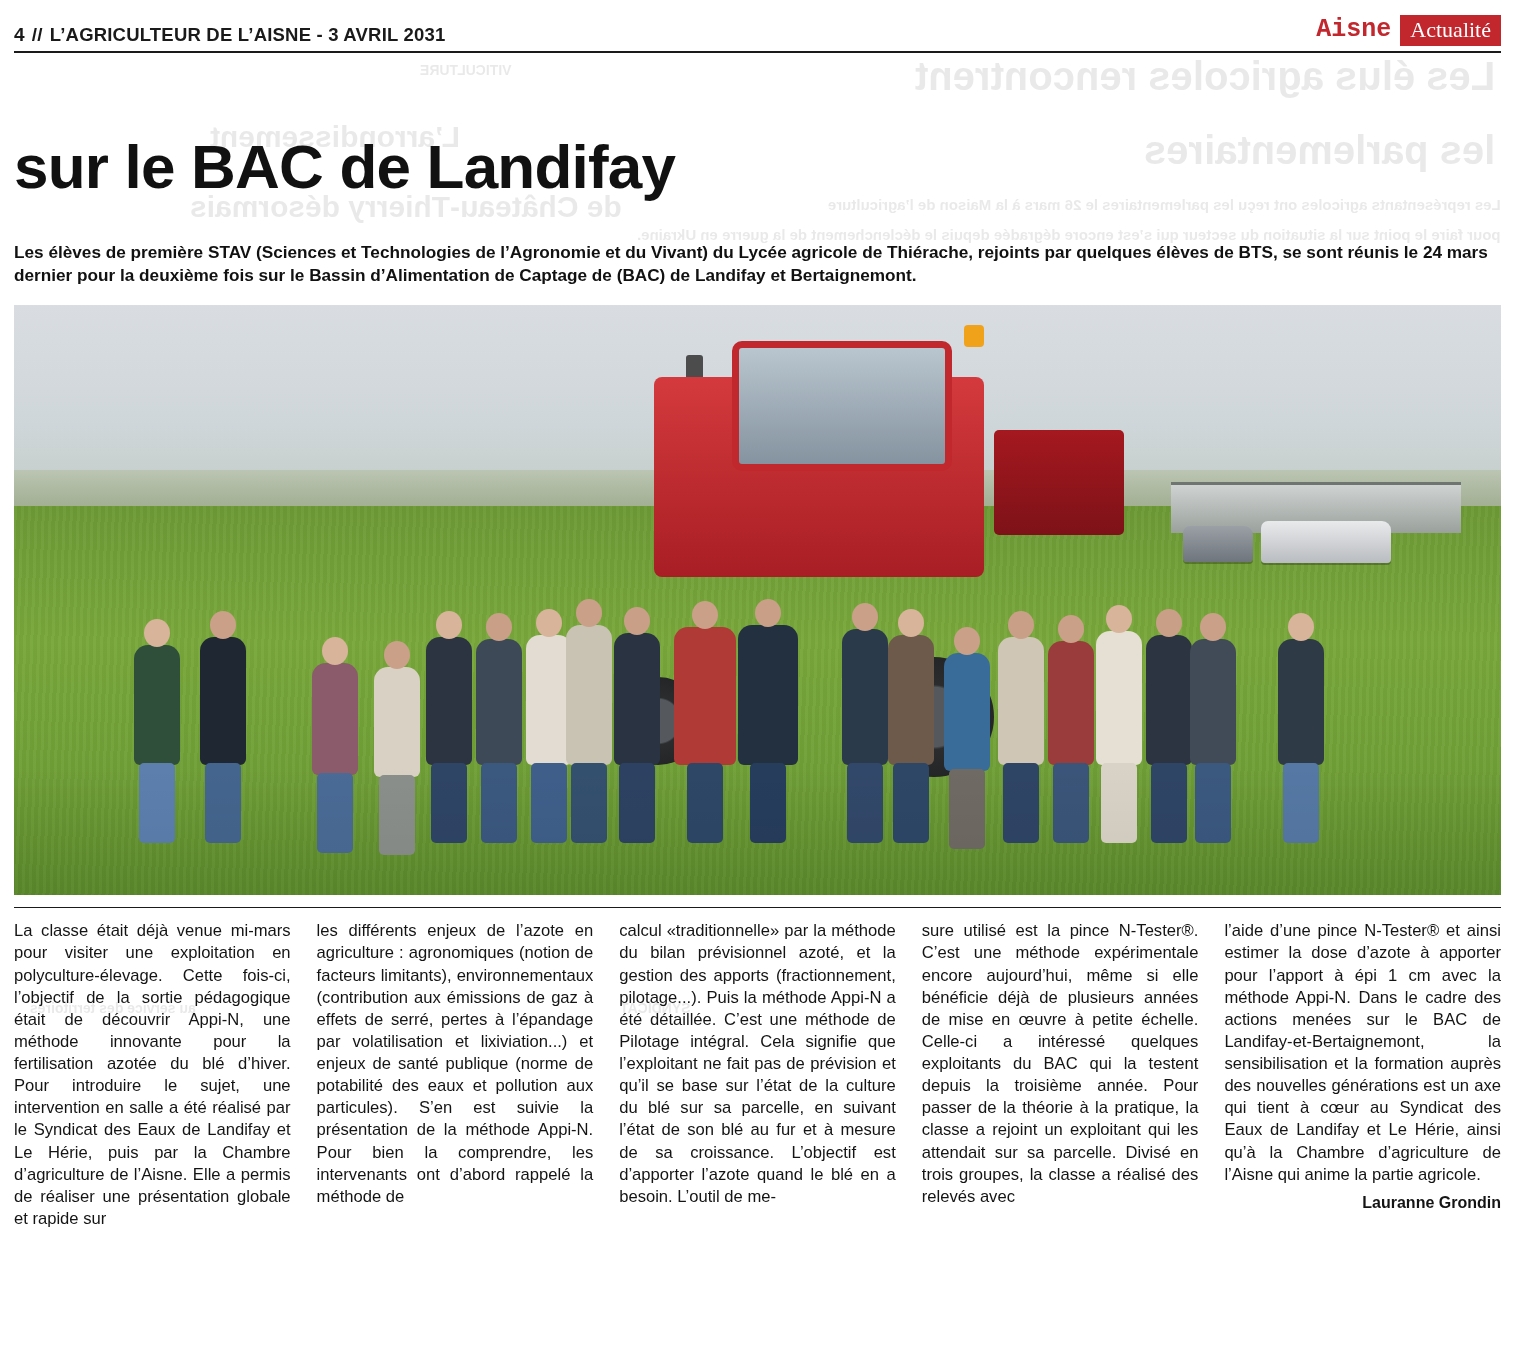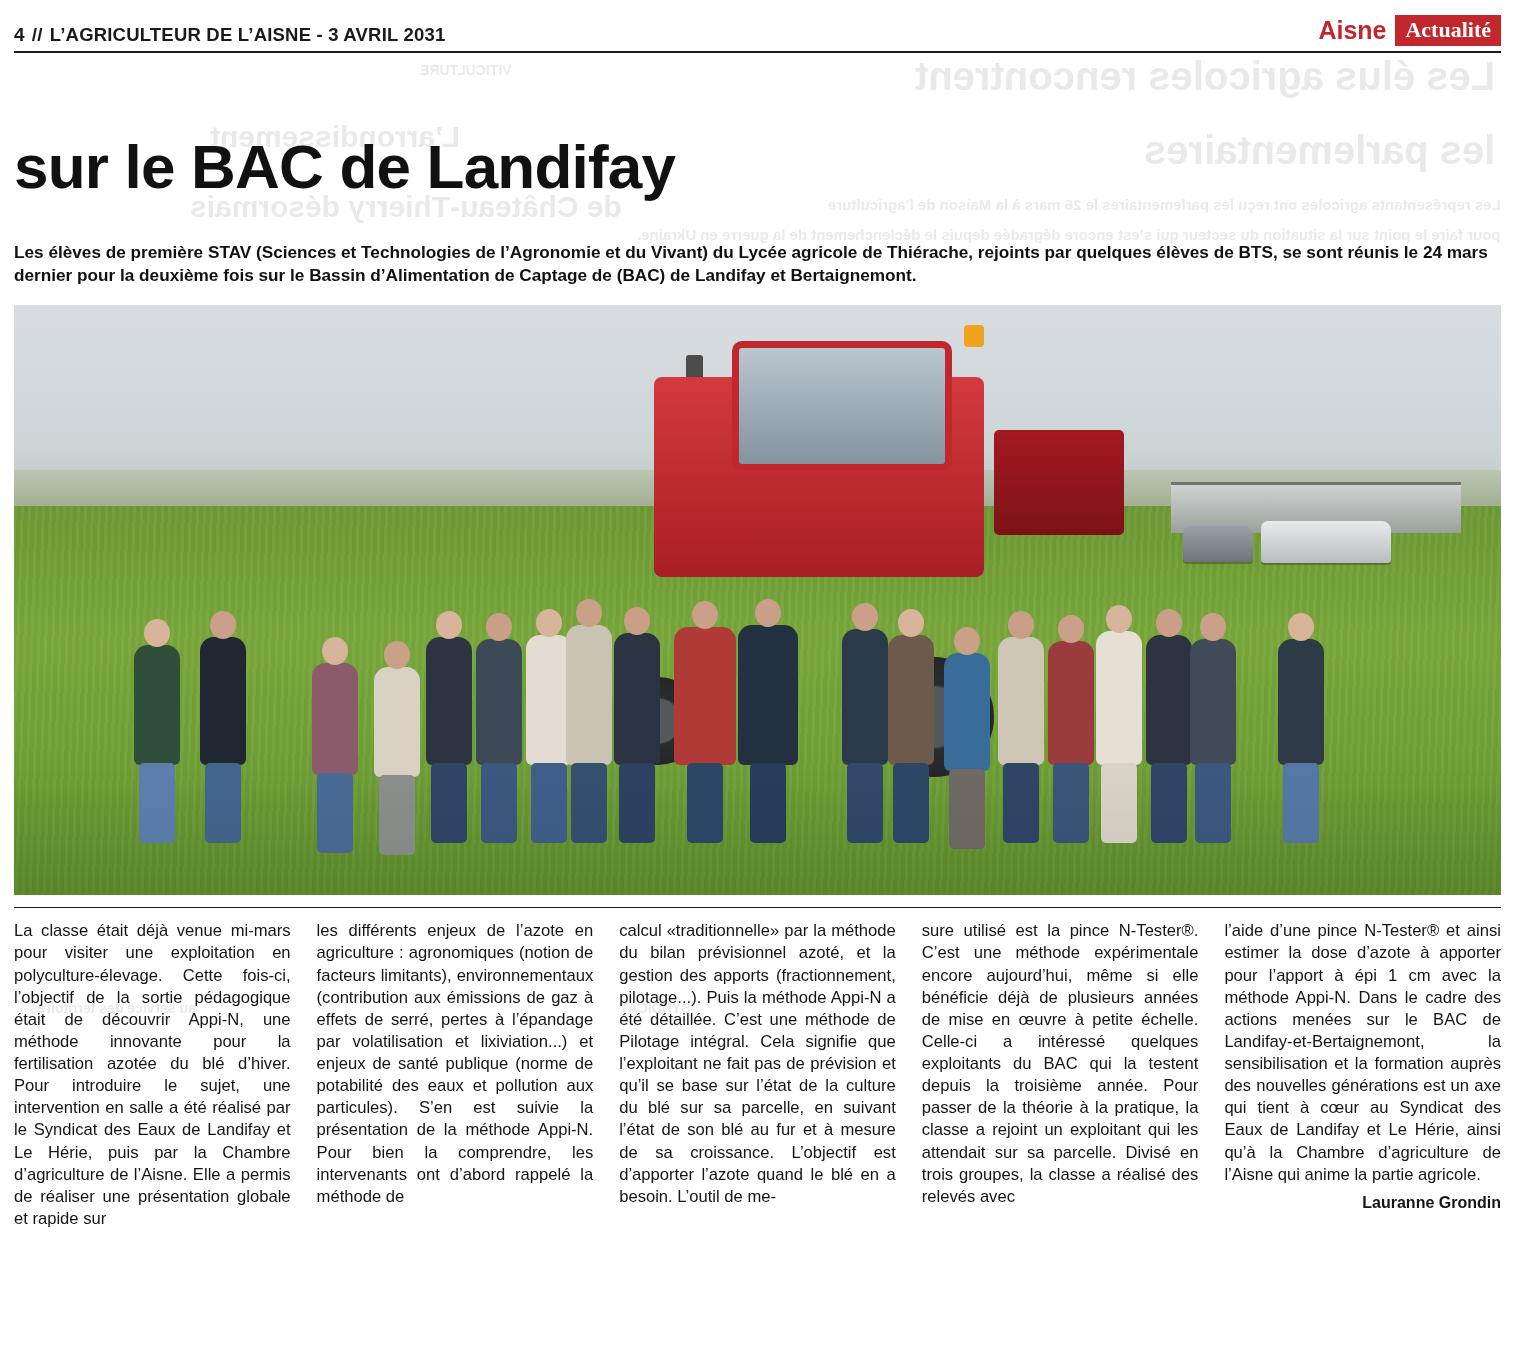--- a/index.html
+++ b/index.html
@@ -48,31 +48,31 @@
     display: flex;
     align-items: stretch;
     gap: 9px;
     font-weight: bold;
   }
   .masthead-region {
     color: #c1272d;
     font-size: 25px;
     font-weight: bold;
     line-height: 30px;
-    font-family: Liberation Sans, sans-serif;
+    font-family: Liberation Mono, monospace;
     text-align: right;
   }
   .masthead-section {
     background: #c1272d;
     color: #ffffff;
     font-size: 22px;
     line-height: 30px;
     padding: 0 10px 1px 10px;
     font-family: "Liberation Serif", serif;
-    font-weight: bold;
+    font-weight: normal;
   }
   .rule {
     border-top: 2px solid #1a1a1a;
     margin-top: 5px;
   }
 
   
   .kicker {
     color: #c1272d;
     font-size: 23px;

